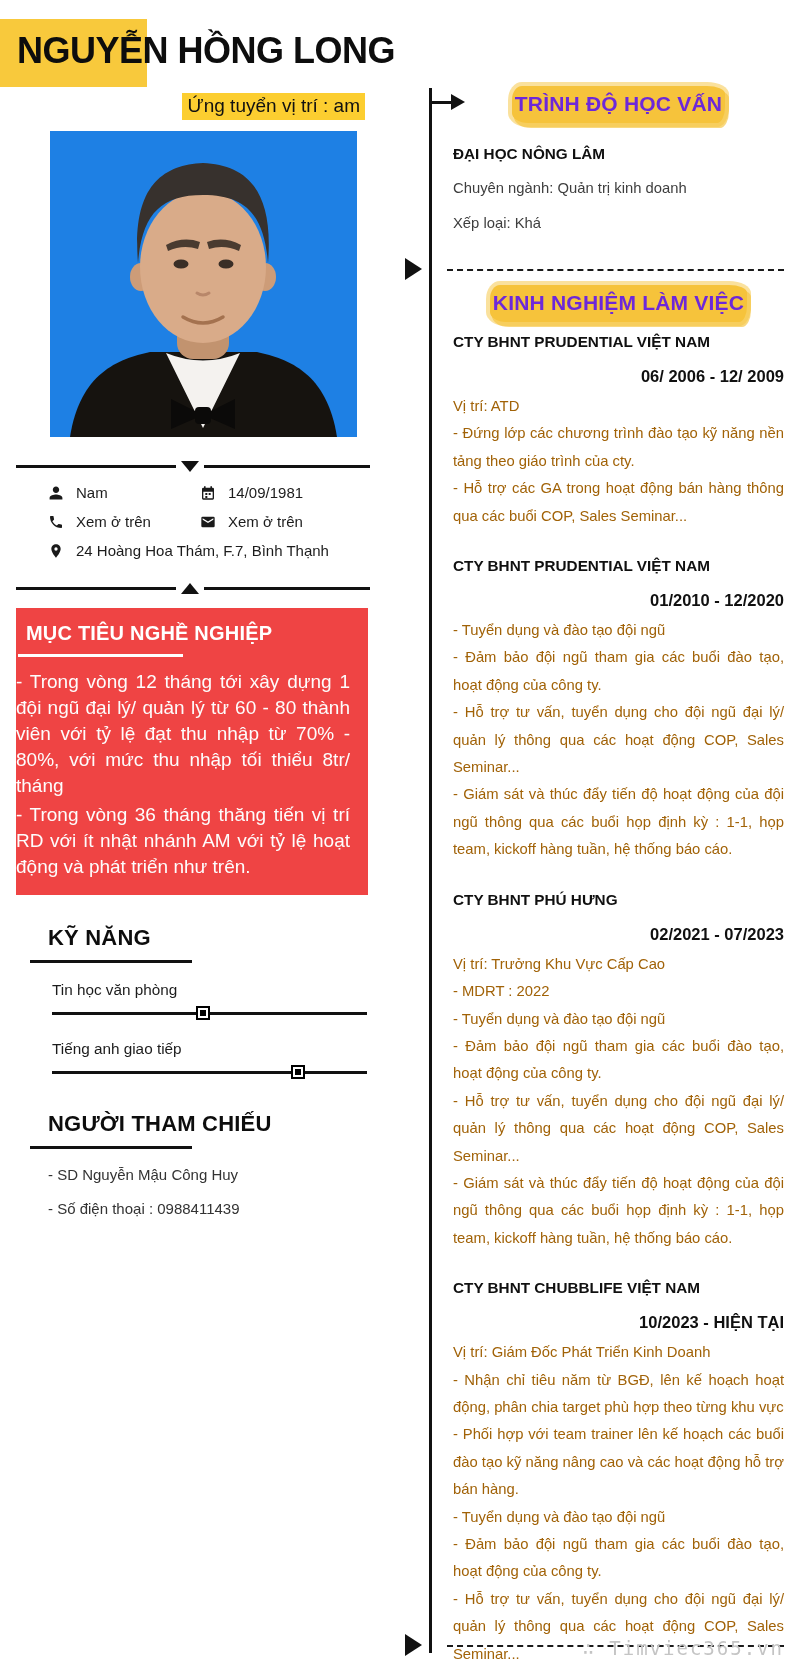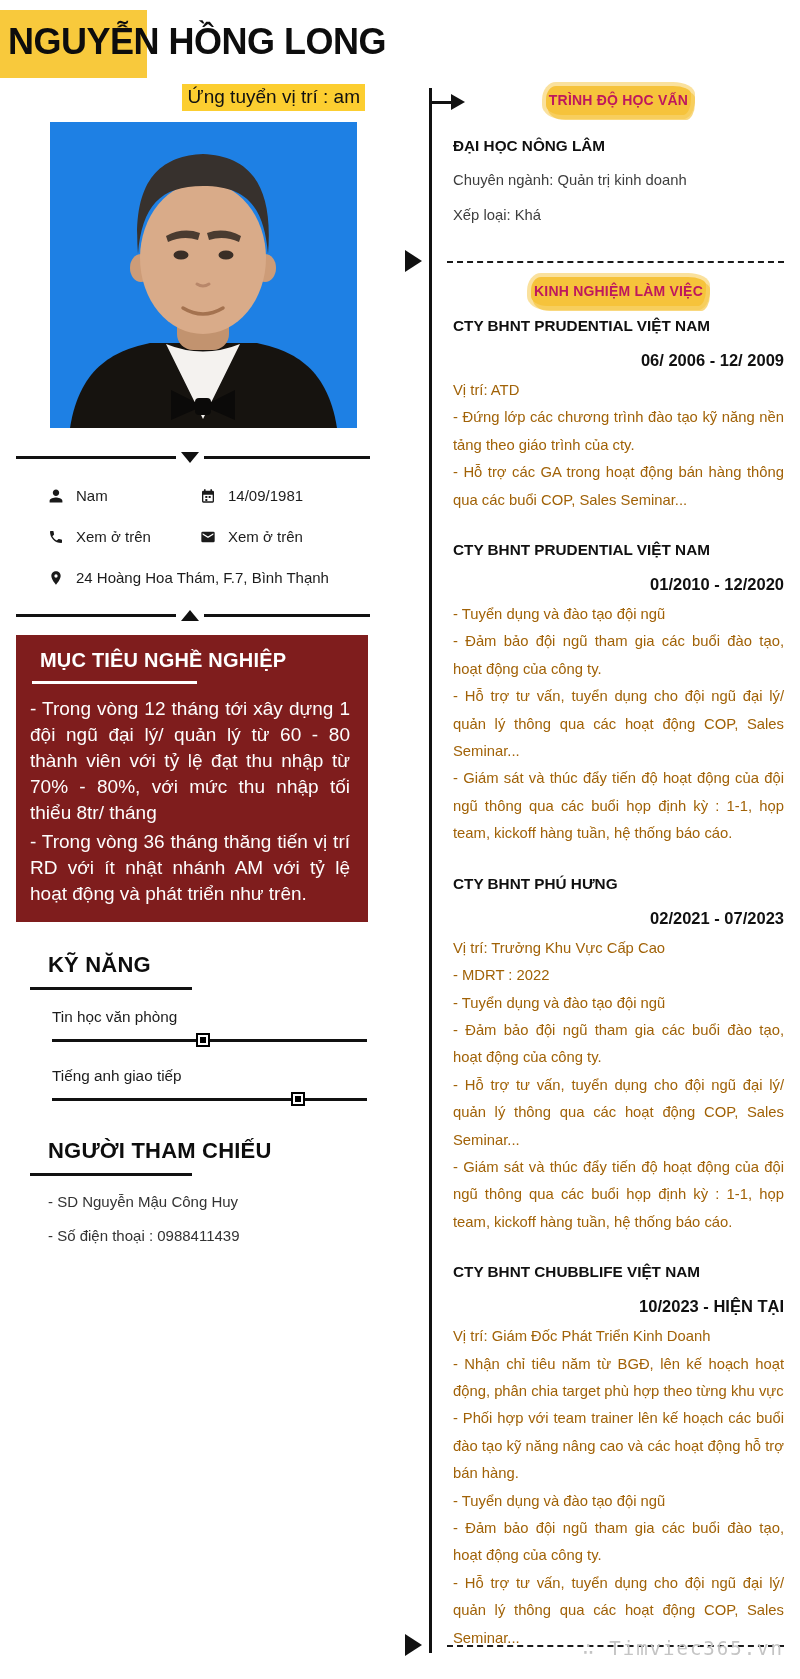--- a/index.html
+++ b/index.html
@@ -7,45 +7,45 @@
     width:800px;height:1679px;background:#fff;overflow:hidden;
     font-family:"Liberation Sans",sans-serif;color:#222;
   }
   .page{width:800px;height:1679px;display:flex;position:relative;}
 
   
   .left-col{flex:0 0 395px;width:395px;}
 
   .name-wrap{position:relative;height:80px;}
   .name-hl{position:absolute;left:0;top:10px;width:147px;height:68px;background:#F8C93C;}
-  h1.name{position:relative;margin:0;padding:22px 0 0 8px;font-size:36px;line-height:1.1;
+  h1.name{position:relative;margin:9px;padding:22px 0 0 8px;font-size:36px;line-height:1.1;
     font-weight:bold;color:#0d0d0d;letter-spacing:-0.5px;white-space:nowrap;}
 
   .applied-row{text-align:right;padding-right:30px;margin-top:4px;}
   .applied{display:inline-block;background:#FCCE30;color:#111;font-size:19px;padding:2px 5px 3px;}
 
   .photo{display:block;margin:11px 0 0 50px;width:307px;height:306px;}
 
   .divider{display:flex;align-items:center;margin:24px 25px 0 16px;}
   .divider .seg{height:2.5px;background:#111;}
   .divider .seg.a{width:160px;}
   .divider .seg.b{flex:1;}
   .tri-down{width:0;height:0;border-left:9px solid transparent;border-right:9px solid transparent;
     border-top:11px solid #111;margin:0 5px;}
   .tri-up{width:0;height:0;border-left:9px solid transparent;border-right:9px solid transparent;
     border-bottom:11px solid #111;margin:0 5px;}
 
   .info{margin-top:6px;}
-  .info-row{display:flex;margin:24px 0 0 48px;font-size:15px;color:#1c1c1c;align-items:center;}
+  .info-row{display:flex;margin:12px 0 0 48px;font-size:15px;color:#1c1c1c;align-items:center;}
   .icell{display:flex;align-items:center;gap:12px;}
   .icell.c1{width:152px;}
   .icell .ico{width:16px;height:16px;flex:0 0 16px;}
   .icell .ico svg{width:16px;height:16px;fill:#1a1a1a;display:block;}
 
-  .objective{margin:14px 27px 4px 16px;background:#7f1d1d;color:#fff;padding:12px 18px 12px 14px;}
+  .objective{margin:14px 27px 4px 16px;background:#ef4444;color:#fff;padding:12px 18px 12px 0;}
   .obj-title{margin:2px 0 0 10px;font-size:20px;font-weight:bold;letter-spacing:.2px;}
   .obj-underline{width:165px;height:2.5px;background:#fff;margin:9px 0 12px 2px;}
   .obj-text{margin:0 0 3px;font-size:19px;line-height:26px;text-align:justify;color:#fdfdfd;}
 
   .l-head{margin:30px 0 0 48px;font-size:22px;font-weight:bold;color:#0d0d0d;letter-spacing:.2px;}
   .l-underline{width:162px;height:3px;background:#111;margin:9px 0 0 30px;}
 
   .skill{margin:18px 28px 0 52px;}
   .skill-label{font-size:15.3px;color:#1c1c1c;}
   .skill-track{position:relative;height:16px;margin-top:7px;}
@@ -59,21 +59,21 @@
   
   .right-col{flex:1;margin-left:34px;position:relative;padding:0 16px 90px 24px;}
   .timeline-line{position:absolute;left:0;top:88px;bottom:26px;width:3px;background:#111;}
   .arrow-branch{position:absolute;left:2px;top:101px;width:20px;height:3px;background:#111;}
   .arrow-branch::after{content:"";position:absolute;left:20px;top:-7px;width:0;height:0;
     border-top:8.5px solid transparent;border-bottom:8.5px solid transparent;border-left:14px solid #111;}
 
   .sec-title-row{text-align:center;}
   .sec-title-row.first{margin-top:86px;}
   .sec-title-row.second{margin-top:14px;}
-  .brush{display:inline-block;background:#F6C33B;color:#be185d;font-size:14px;font-weight:bold;
+  .brush{display:inline-block;background:#F6C33B;color:#6d28d9;font-size:21px;font-weight:bold;
     padding:6px 3px 7px;letter-spacing:.2px;
     border-radius:10px 18px 8px 16px / 14px 8px 16px 10px;
     box-shadow:0 0 0 4px rgba(246,195,59,.5), 3px 4px 0 1px rgba(246,195,59,.65);}
 
   .edu-school{margin:17px 0 0;font-size:15.3px;font-weight:bold;color:#101010;line-height:27px;}
   .edu-detail{margin:8px 0 0;font-size:14.8px;color:#3e3e3e;line-height:27px;}
 
   .dash-sep{position:relative;border-top:2.5px dashed #1a1a1a;margin:32px 0 0 -6px;}
   .dash-sep::before{content:"";position:absolute;left:-42px;top:-13px;width:0;height:0;
     border-top:11px solid transparent;border-bottom:11px solid transparent;border-left:17px solid #111;}

